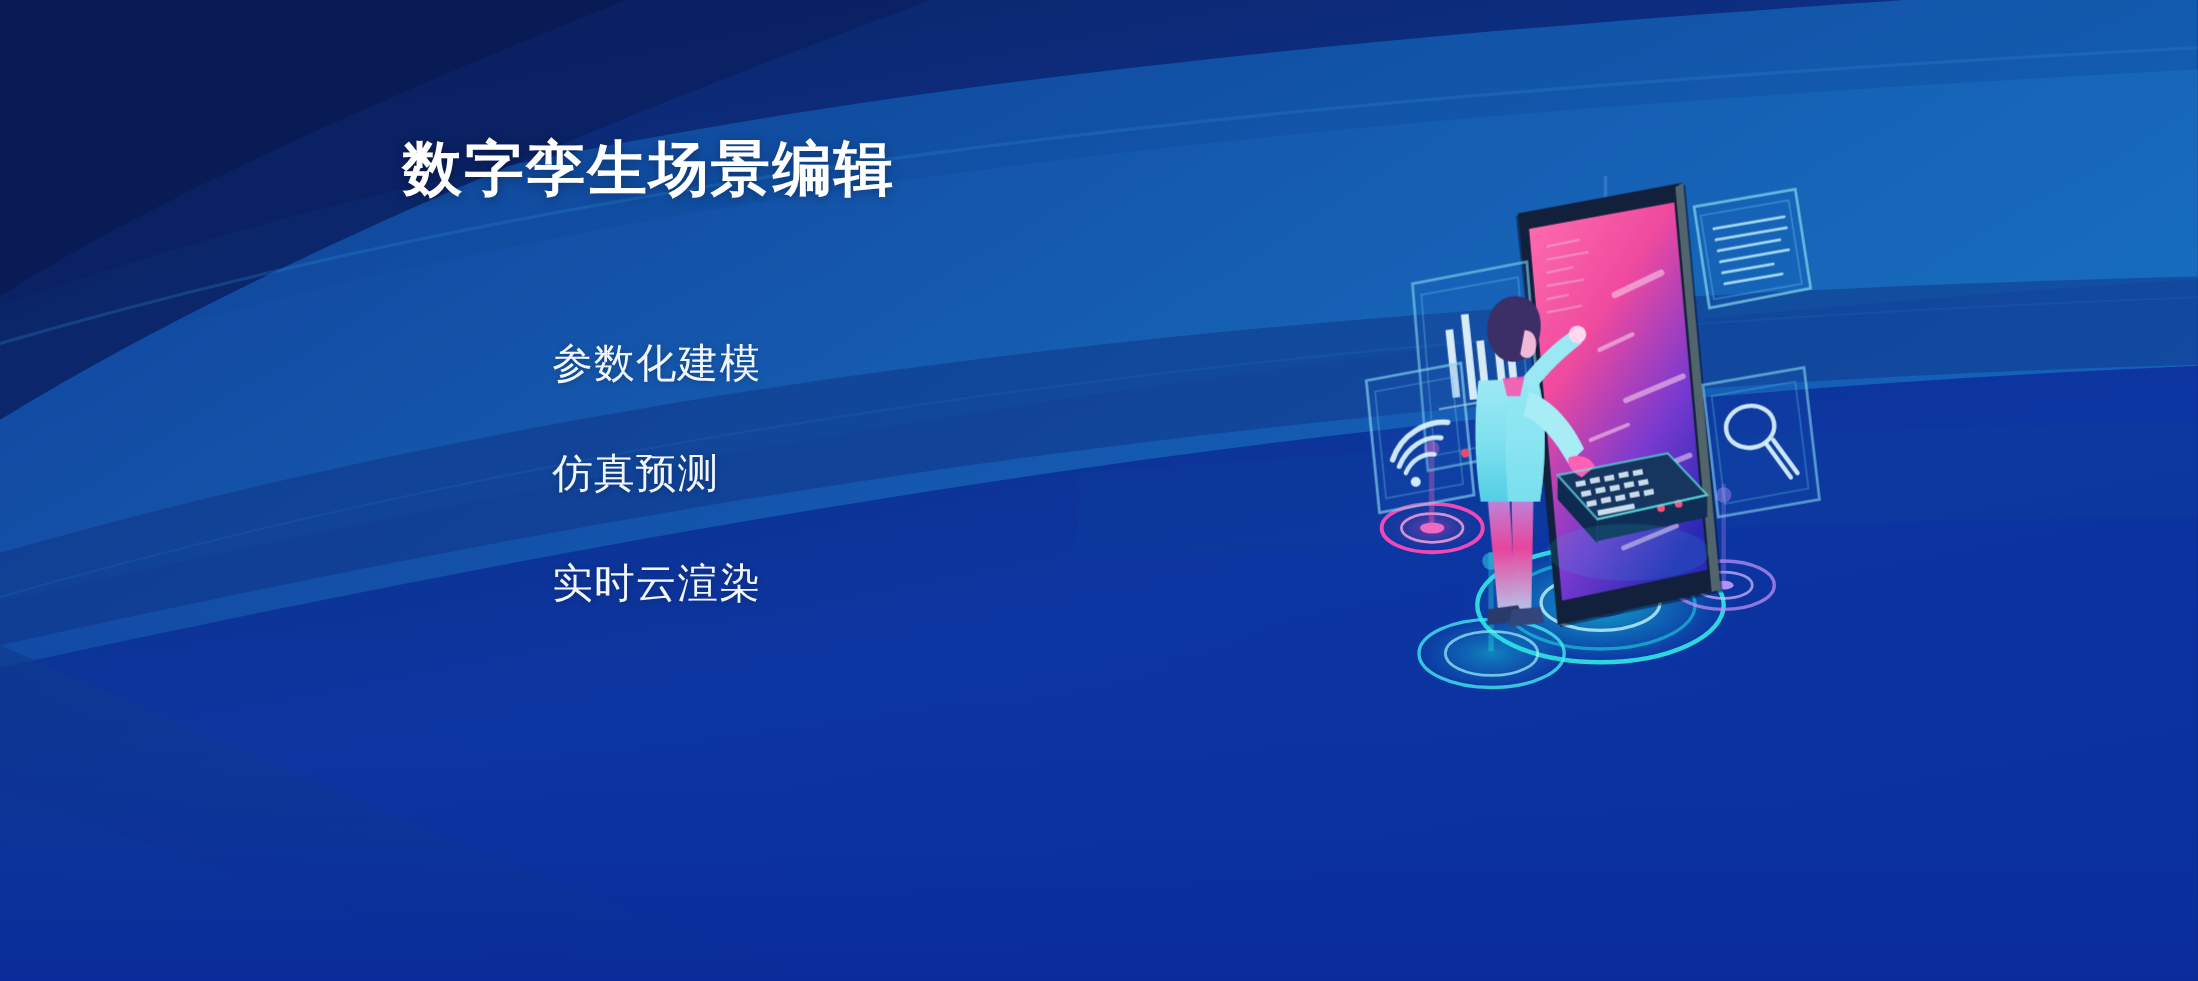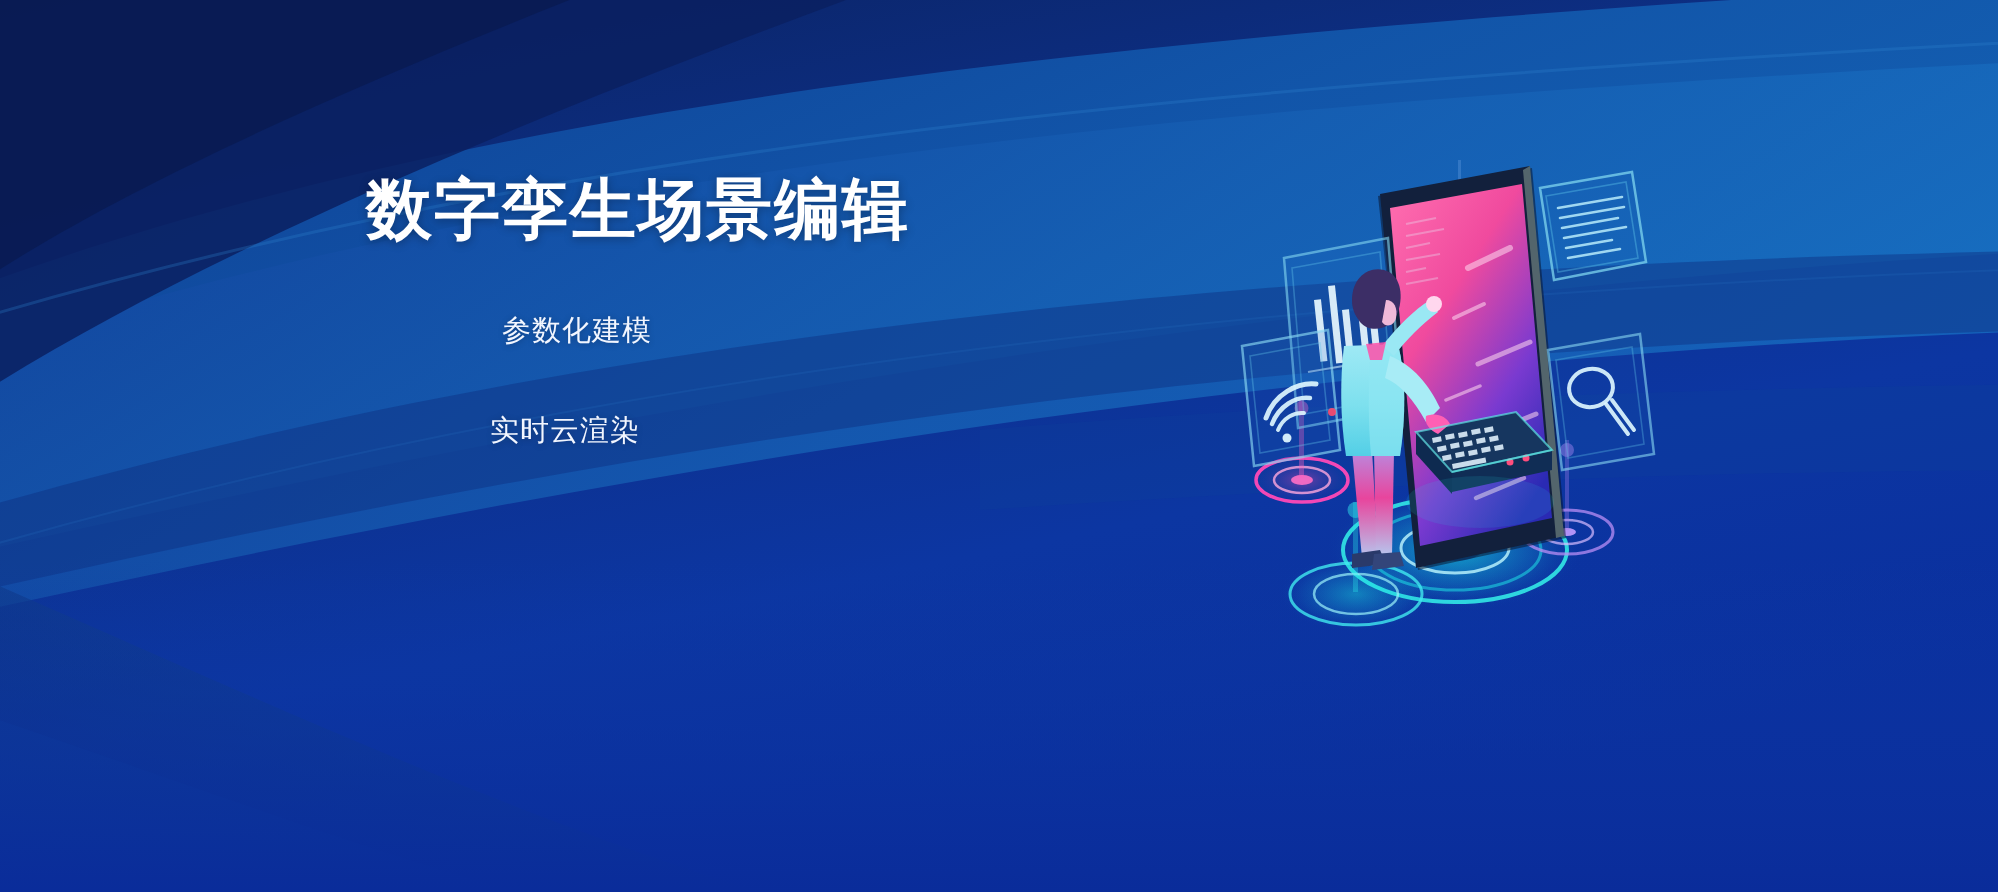--- a/index.html
+++ b/index.html
@@ -28,49 +28,48 @@
   }
   .bg-layer svg { display: block; width: 100%; height: 100%; }
 
   
   .title {
     position: absolute;
     left: 366px;
     top: 118px;
     font-family: "Liberation Serif", "DejaVu Serif", serif;
     font-weight: bold;
-    font-size: 66px;
+    font-size: 54px;
     letter-spacing: 2px;
     color: #ffffff;
     white-space: nowrap;
     text-shadow: 0 2px 10px rgba(0,0,0,0.30);
-    margin-top: 47px;
   }
 
   
   .feature-list {
     position: absolute;
     left: 490px;
     top: 280px;
     width: 520px;
   }
   .feature-item {
     font-family: "DejaVu Sans", "Liberation Sans", sans-serif;
-    font-size: 29px;
+    font-size: 37px;
     font-weight: 400;
     color: #f2f6ff;
     letter-spacing: 1px;
     line-height: 1;
     height: 100px;
     display: flex;
     align-items: center;
     text-shadow: 0 1px 6px rgba(0,0,0,0.25);
   }
   .feature-item.indent-1 { padding-left: 12px; }
-  .feature-item.indent-0 { padding-left: 0px; }
+  .feature-item.indent-0 { padding-left: 0px; margin-left: 12px; }
 
   
   .illustration {
     position: absolute;
     left: 1240px;
     top: 150px;
     width: 420px;
     height: 530px;
   }
   .illustration svg { display: block; width: 100%; height: 100%; overflow: visible; }
@@ -158,20 +157,23 @@
 
       <rect x="0" y="560" width="1998" height="332" fill="url(#gBottomGlow)"></rect>
     </svg>
   </div>
 
   <div class="title">数字孪生场景编辑</div>
 
   <div class="feature-list">
     <div class="feature-item indent-1">
       <span>参数化建模</span>
+    </div>
+    <div class="feature-item indent-1">
+      <span>仿真预测</span>
     </div>
     <div class="feature-item indent-0">
       <span>实时云渲染</span>
     </div>
   </div>
 
   <div class="illustration">
     <svg viewBox="0 0 420 530">
 
       <g>

